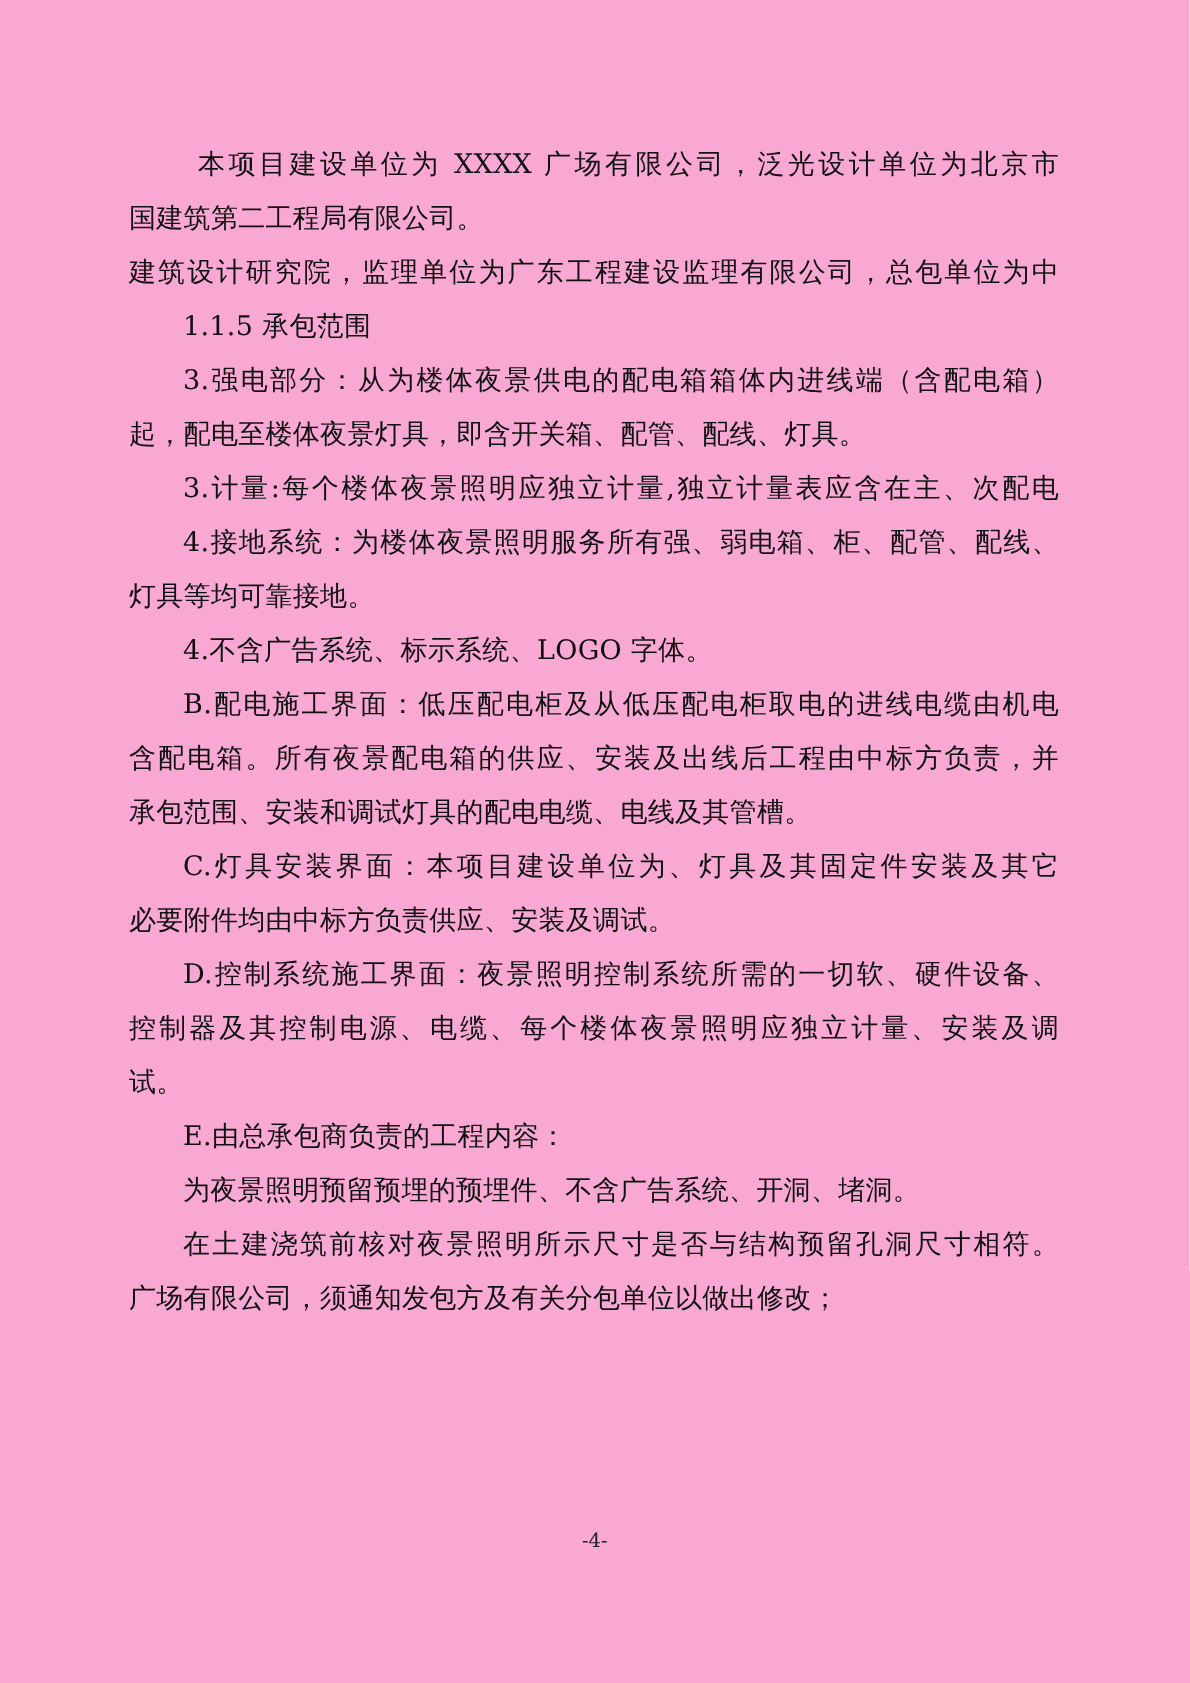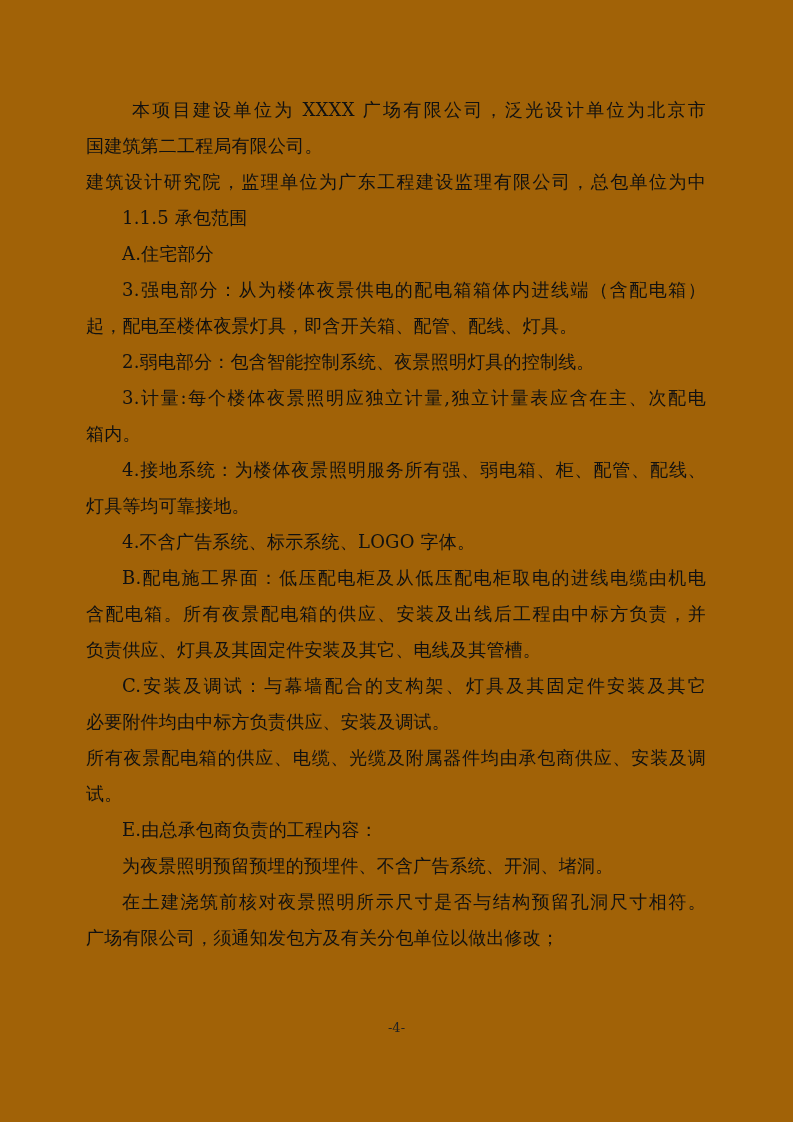--- a/index.html
+++ b/index.html
@@ -13,21 +13,21 @@
     position: relative;
     overflow: hidden;
     font-family: "DejaVu Serif", "Liberation Serif", serif;
     color: #111111;
   }
   .page {
     position: absolute;
     left: 0; top: 0;
     width: 793px;
     height: 1122px;
-    background: #a16207;
+    background: #f9a8d4;
   }
   .body-text {
     position: absolute;
     left: 86px;
     top: 92px;
     width: 620px;
   }
   .line {
     height: 36px;
     line-height: 36px;
@@ -53,35 +53,33 @@
 </style>
 </head>
 <body>
 
 <div class="page">
   <div class="body-text">
     <div class="line indent2 justify">本项目建设单位为 XXXX 广场有限公司，泛光设计单位为北京市</div>
     <div class="line">国建筑第二工程局有限公司。</div>
     <div class="line justify">建筑设计研究院，监理单位为广东工程建设监理有限公司，总包单位为中</div>
     <div class="line indent1">1.1.5 承包范围</div>
-    <div class="line indent1">A.住宅部分</div>
     <div class="line indent1 justify">3.强电部分：从为楼体夜景供电的配电箱箱体内进线端（含配电箱）</div>
     <div class="line">起，配电至楼体夜景灯具，即含开关箱、配管、配线、灯具。</div>
-    <div class="line indent1">2.弱电部分：包含智能控制系统、夜景照明灯具的控制线。</div>
     <div class="line indent1 justify">3.计量:每个楼体夜景照明应独立计量,独立计量表应含在主、次配电</div>
-    <div class="line">箱内。</div>
     <div class="line indent1 justify">4.接地系统：为楼体夜景照明服务所有强、弱电箱、柜、配管、配线、</div>
     <div class="line">灯具等均可靠接地。</div>
     <div class="line indent1">4.不含广告系统、标示系统、LOGO 字体。</div>
     <div class="line indent1 justify">B.配电施工界面：低压配电柜及从低压配电柜取电的进线电缆由机电</div>
     <div class="line justify">含配电箱。所有夜景配电箱的供应、安装及出线后工程由中标方负责，并</div>
-    <div class="line">负责供应、灯具及其固定件安装及其它、电线及其管槽。</div>
-    <div class="line indent1 justify">C.安装及调试：与幕墙配合的支构架、灯具及其固定件安装及其它</div>
+    <div class="line">承包范围、安装和调试灯具的配电电缆、电线及其管槽。</div>
+    <div class="line indent1 justify">C.灯具安装界面：本项目建设单位为、灯具及其固定件安装及其它</div>
     <div class="line">必要附件均由中标方负责供应、安装及调试。</div>
-    <div class="line justify">所有夜景配电箱的供应、电缆、光缆及附属器件均由承包商供应、安装及调</div>
+    <div class="line indent1 justify">D.控制系统施工界面：夜景照明控制系统所需的一切软、硬件设备、</div>
+    <div class="line justify">控制器及其控制电源、电缆、每个楼体夜景照明应独立计量、安装及调</div>
     <div class="line">试。</div>
     <div class="line indent1">E.由总承包商负责的工程内容：</div>
     <div class="line indent1">为夜景照明预留预埋的预埋件、不含广告系统、开洞、堵洞。</div>
     <div class="line indent1 justify">在土建浇筑前核对夜景照明所示尺寸是否与结构预留孔洞尺寸相符。</div>
     <div class="line">广场有限公司，须通知发包方及有关分包单位以做出修改；</div>
   </div>
 
   <div class="page-number">-4-</div>
 </div>
 

